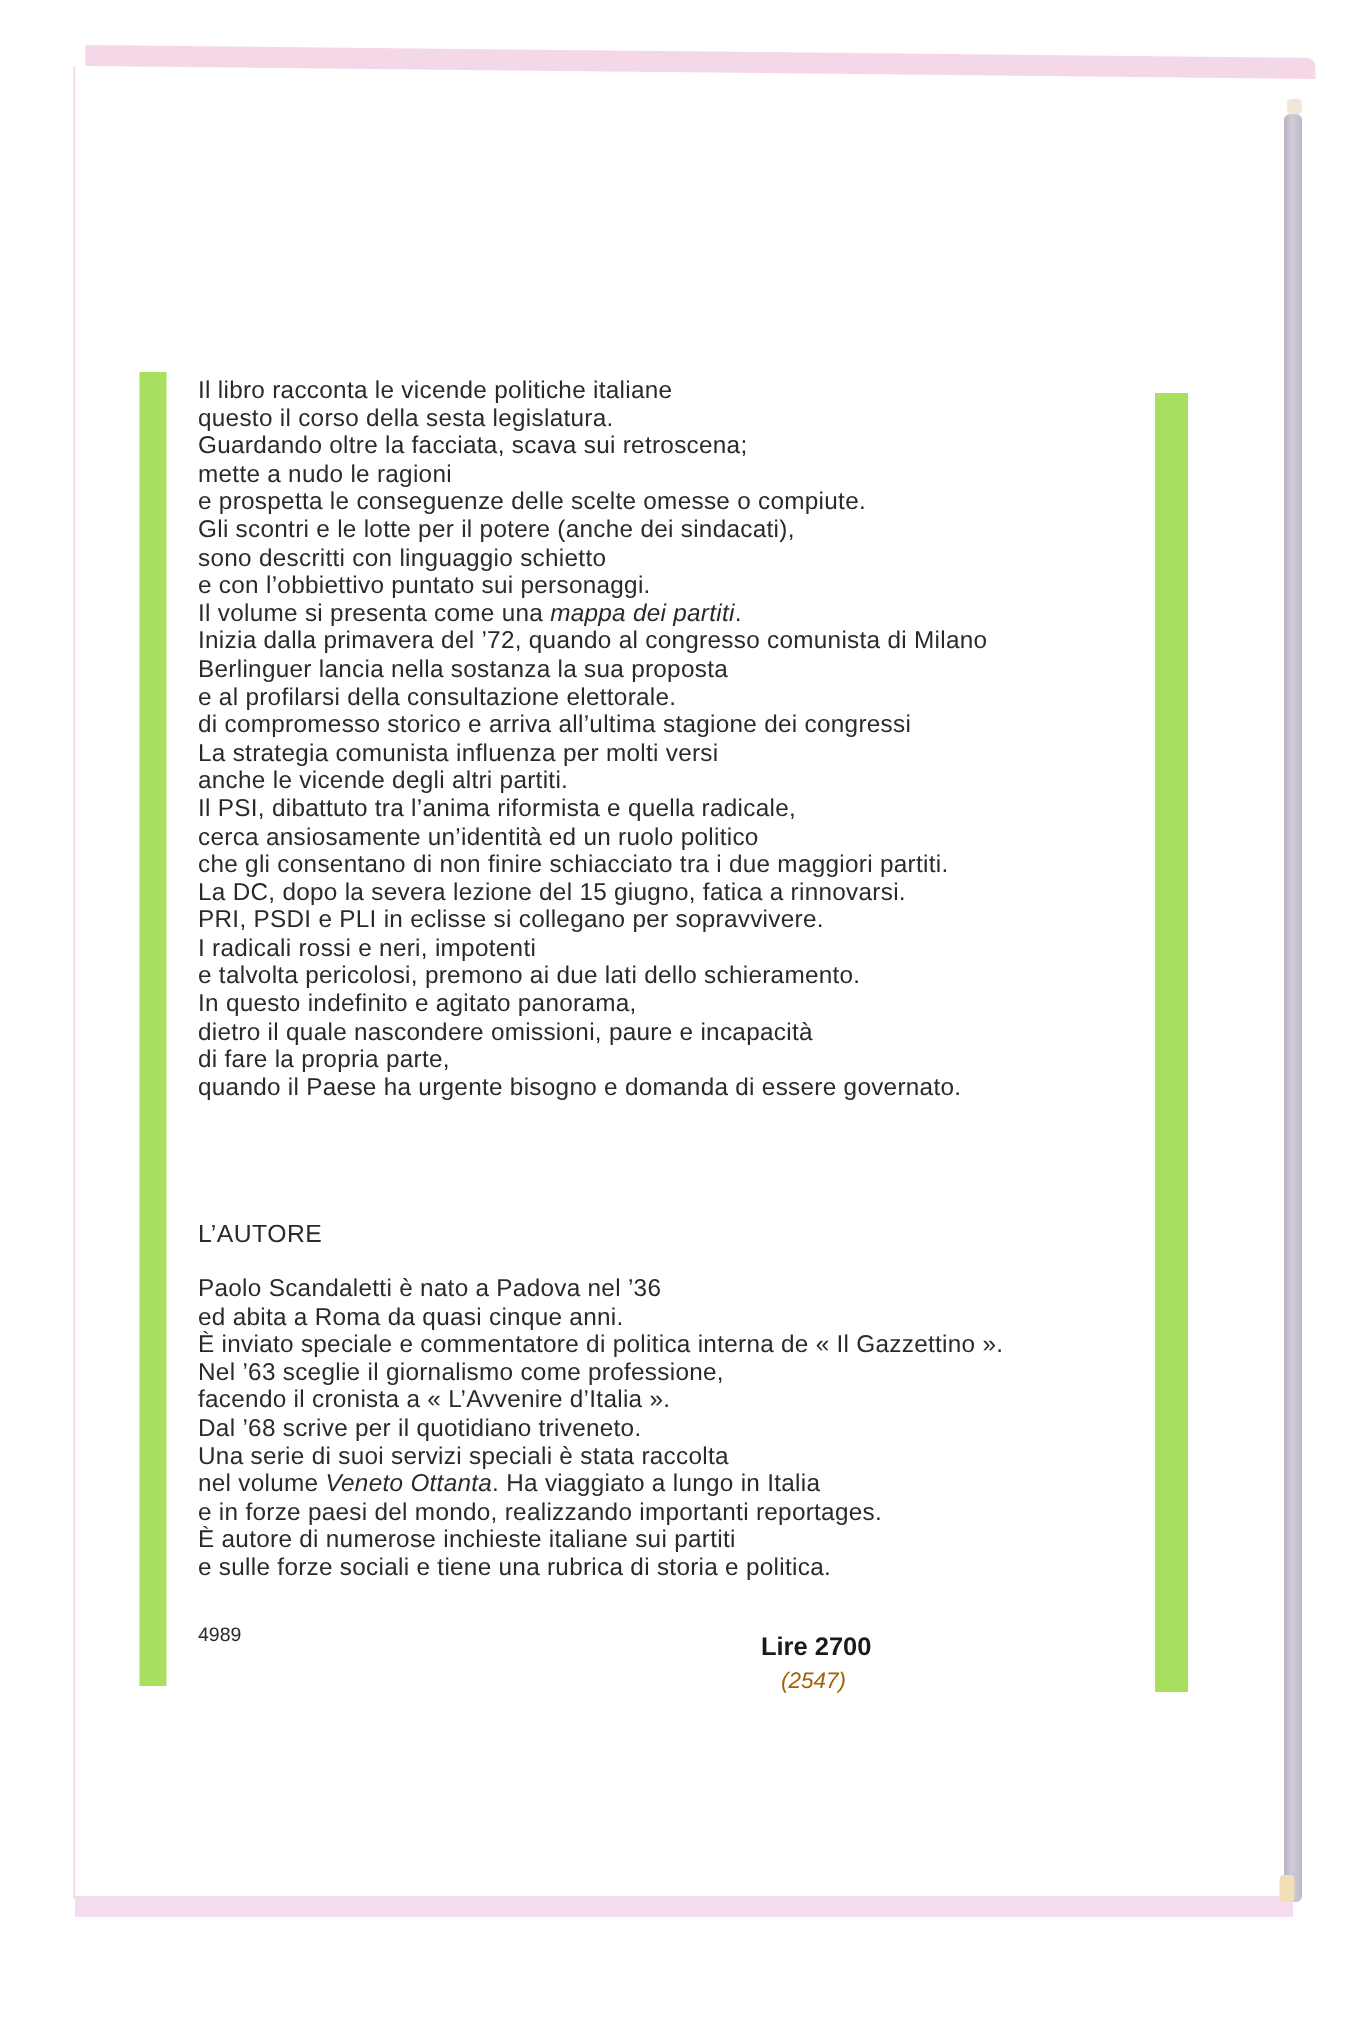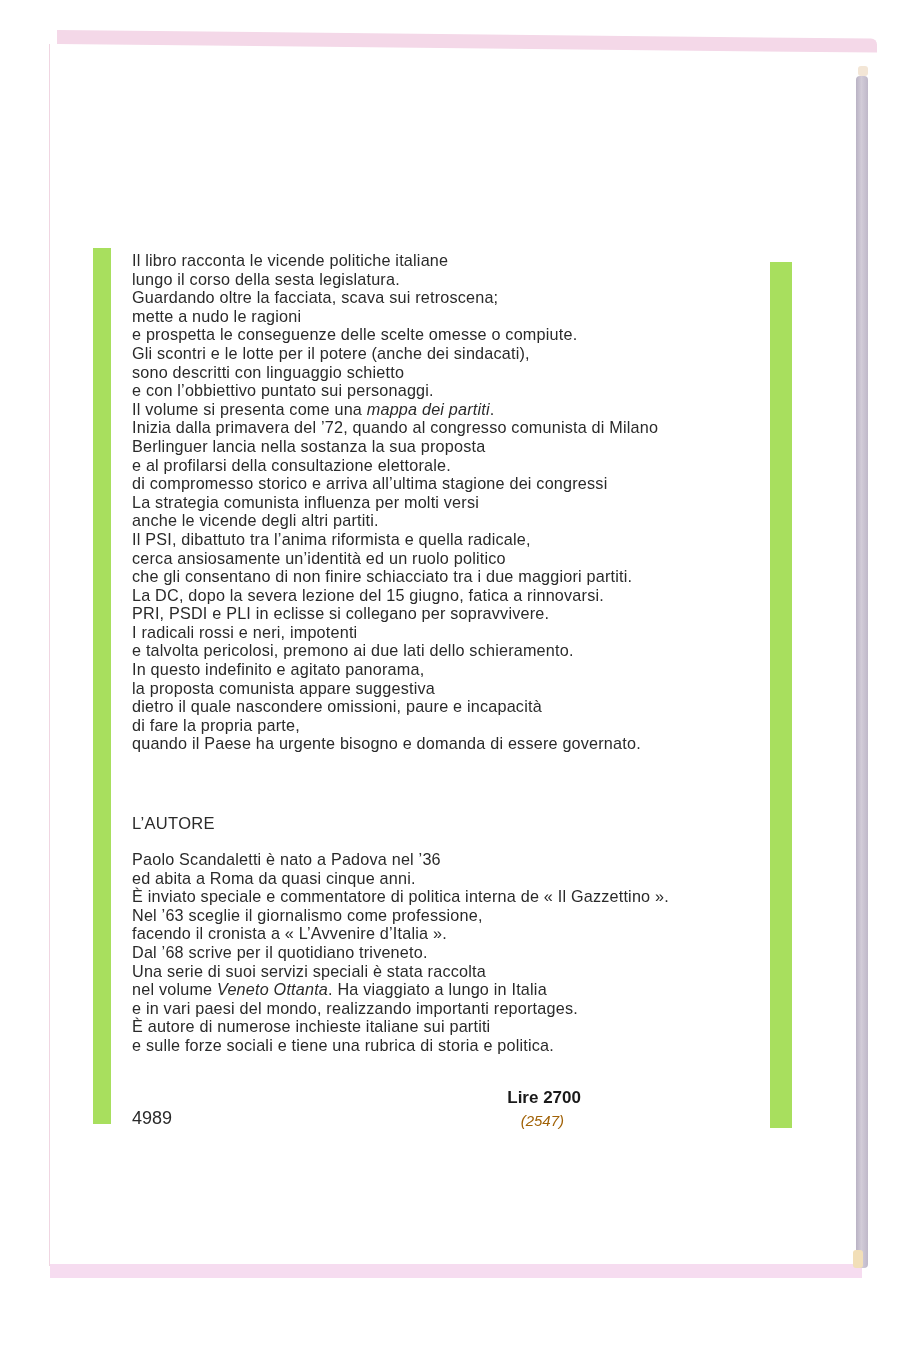--- a/index.html
+++ b/index.html
@@ -96,22 +96,22 @@
       letter-spacing: 0.3px;
       color: #2a2a2a;
     }
     .author {
       position: absolute;
       left: 132px; top: 850px;
       width: 620px;
     }
     .code {
       position: absolute;
-      left: 132px; top: 1108px;
-      font-size: 18px;
+      left: 132px; top: 1082px;
+      font-size: 13px;
       color: #2a2a2a;
     }
     .price {
       position: absolute;
       right: 158px; top: 1088px;
       font-size: 17px;
       font-weight: bold;
       color: #1a1a1a;
       text-align: right;
     }
@@ -133,21 +133,21 @@
   <div class="edge-bottom"></div>
   <div class="spine-corner-top"></div>
   <div class="spine"></div>
   <div class="spine-corner-bottom"></div>
 
   <div class="green-bar-left"></div>
   <div class="green-bar-right"></div>
 
   <div class="content">
     <span class="line">Il libro racconta le vicende politiche italiane</span>
-    <span class="line">lungo il corso della sesta legislatura.</span>
+    <span class="line">questo il corso della sesta legislatura.</span>
     <span class="line">Guardando oltre la facciata, scava sui retroscena;</span>
     <span class="line">mette a nudo le ragioni</span>
     <span class="line">e prospetta le conseguenze delle scelte omesse o compiute.</span>
     <span class="line">Gli scontri e le lotte per il potere (anche dei sindacati),</span>
     <span class="line">sono descritti con linguaggio schietto</span>
     <span class="line">e con l’obbiettivo puntato sui personaggi.</span>
     <span class="line"><span>Il volume si presenta come una </span><span class="it">mappa dei partiti</span><span>.</span></span>
     <span class="line">Inizia dalla primavera del ’72, quando al congresso comunista di Milano</span>
     <span class="line">Berlinguer lancia nella sostanza la sua proposta</span>
     <span class="line">e al profilarsi della consultazione elettorale.</span>
@@ -155,38 +155,37 @@
     <span class="line">La strategia comunista influenza per molti versi</span>
     <span class="line">anche le vicende degli altri partiti.</span>
     <span class="line">Il PSI, dibattuto tra l’anima riformista e quella radicale,</span>
     <span class="line">cerca ansiosamente un’identità ed un ruolo politico</span>
     <span class="line">che gli consentano di non finire schiacciato tra i due maggiori partiti.</span>
     <span class="line">La DC, dopo la severa lezione del 15 giugno, fatica a rinnovarsi.</span>
     <span class="line">PRI, PSDI e PLI in eclisse si collegano per sopravvivere.</span>
     <span class="line">I radicali rossi e neri, impotenti</span>
     <span class="line">e talvolta pericolosi, premono ai due lati dello schieramento.</span>
     <span class="line">In questo indefinito e agitato panorama,</span>
-    <span class="line">la proposta comunista appare suggestiva</span>
     <span class="line">dietro il quale nascondere omissioni, paure e incapacità</span>
     <span class="line">di fare la propria parte,</span>
     <span class="line">quando il Paese ha urgente bisogno e domanda di essere governato.</span>
   </div>
 
   <div class="section-title">L’AUTORE</div>
 
   <div class="author">
     <span class="line">Paolo Scandaletti è nato a Padova nel ’36</span>
     <span class="line">ed abita a Roma da quasi cinque anni.</span>
     <span class="line">È inviato speciale e commentatore di politica interna de « Il Gazzettino ».</span>
     <span class="line">Nel ’63 sceglie il giornalismo come professione,</span>
     <span class="line">facendo il cronista a « L’Avvenire d’Italia ».</span>
     <span class="line">Dal ’68 scrive per il quotidiano triveneto.</span>
     <span class="line">Una serie di suoi servizi speciali è stata raccolta</span>
     <span class="line"><span>nel volume </span><span class="it">Veneto Ottanta</span><span>. Ha viaggiato a lungo in Italia</span></span>
-    <span class="line">e in vari paesi del mondo, realizzando importanti reportages.</span>
+    <span class="line">e in forze paesi del mondo, realizzando importanti reportages.</span>
     <span class="line">È autore di numerose inchieste italiane sui partiti</span>
     <span class="line">e sulle forze sociali e tiene una rubrica di storia e politica.</span>
   </div>
 
   <div class="code">4989</div>
   <div class="price">Lire 2700</div>
   <div class="price-sub">(2547)</div>
 </div>
 
 </body></html>

